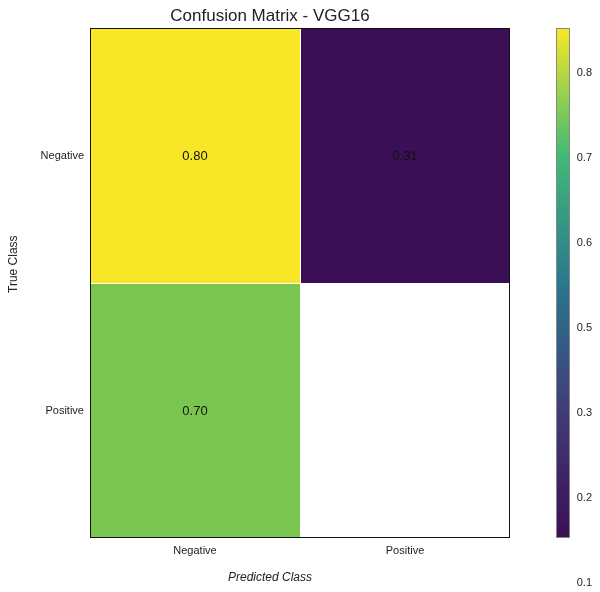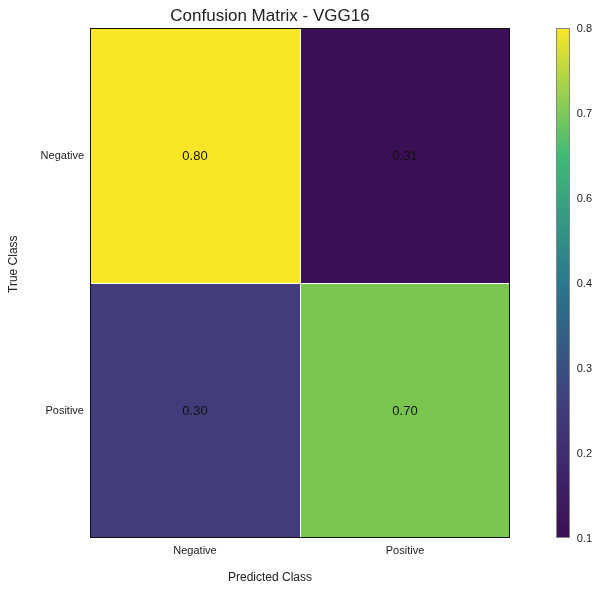--- a/index.html
+++ b/index.html
@@ -1,31 +1,31 @@
 <!DOCTYPE html>
 <html><head>
 <meta charset="utf-8">
 <style>
   html,body{margin:0;padding:0;background:#fff;font-family:Arial,Helvetica,sans-serif;}
   .figure{position:relative;width:600px;height:592px;}
   .title{position:absolute;left:0;right:60px;top:6px;text-align:center;font-size:17px;color:#222;}
   .ylabel{position:absolute;left:6px;top:300px;transform:translateY(-50%) rotate(-90deg);transform-origin:left top;font-size:12px;color:#222;white-space:nowrap;}
-  .xlabel{position:absolute;left:0;right:60px;bottom:8px;text-align:center;font-size:12px;color:#222;}
+  .xlabel{position:absolute;left:0;right:60px;bottom:8px;text-align:center;font-size:12px;color:#222;font-style:italic;}
   .plot{position:absolute;left:90px;top:28px;width:420px;height:510px;}
   .grid{position:absolute;inset:0;display:grid;grid-template-columns:1fr 1fr;grid-template-rows:1fr 1fr;}
   .cell{display:flex;align-items:center;justify-content:center;font-size:13px;color:#111;}
   .crosshair{position:absolute;background:#fff;}
   .crosshair.h{left:0;right:0;height:1px;top:50%;}
   .crosshair.v{top:0;bottom:0;width:1px;left:50%;}
   .frame{position:absolute;inset:0;border:1px solid #111;box-sizing:border-box;}
   .ytick{position:absolute;left:0;width:84px;text-align:right;font-size:11px;color:#222;transform:translateY(-50%);}
   .xtick{position:absolute;top:544px;font-size:11px;color:#222;transform:translateX(-50%);}
   .cbar{position:absolute;right:30px;top:28px;width:14px;height:510px;border:1px solid #888;box-sizing:border-box;
         background:linear-gradient(to top,#3b0f55 0%,#423c7a 25%,#2a788e 50%,#3fba76 75%,#f7e726 100%);}
-  .ctick{position:absolute;right:8px;font-size:11px;color:#222;transform:translateY(-50%);}
+  .ctick{position:absolute;right:8px;font-size:11px;color:#222;transform:translateY(-50%);margin-top:44px;}
 </style>
 </head>
 <body>
 
 <div class="figure">
   <div class="title">Confusion Matrix - VGG16</div>
   <div class="ylabel">True Class</div>
   <div class="xlabel">Predicted Class</div>
 
   <div class="ytick" style="top:155px">Negative</div>
@@ -35,34 +35,31 @@
   <div class="xtick" style="left:405px">Positive</div>
 
   <div class="plot">
     <div class="grid">
       <div class="cell" style="background:#f7e726">
           <span>0.80</span>
         </div>
       <div class="cell" style="background:#3b0f55">
           <span>0.31</span>
         </div>
-      <div class="cell" style="background:#423c7a">
-          <span>0.30</span>
-        </div>
       <div class="cell" style="background:#7ac550">
           <span>0.70</span>
         </div>
     </div>
     <div class="crosshair h"></div>
     <div class="crosshair v"></div>
     <div class="frame"></div>
   </div>
 
   <div class="cbar"></div>
 
   <div class="ctick" style="top:28px">0.8</div>
   <div class="ctick" style="top:113px">0.7</div>
   <div class="ctick" style="top:198px">0.6</div>
-  <div class="ctick" style="top:283px">0.4</div>
+  <div class="ctick" style="top:283px">0.5</div>
   <div class="ctick" style="top:368px">0.3</div>
   <div class="ctick" style="top:453px">0.2</div>
   <div class="ctick" style="top:538px">0.1</div>
 </div>
 
 </body></html>

